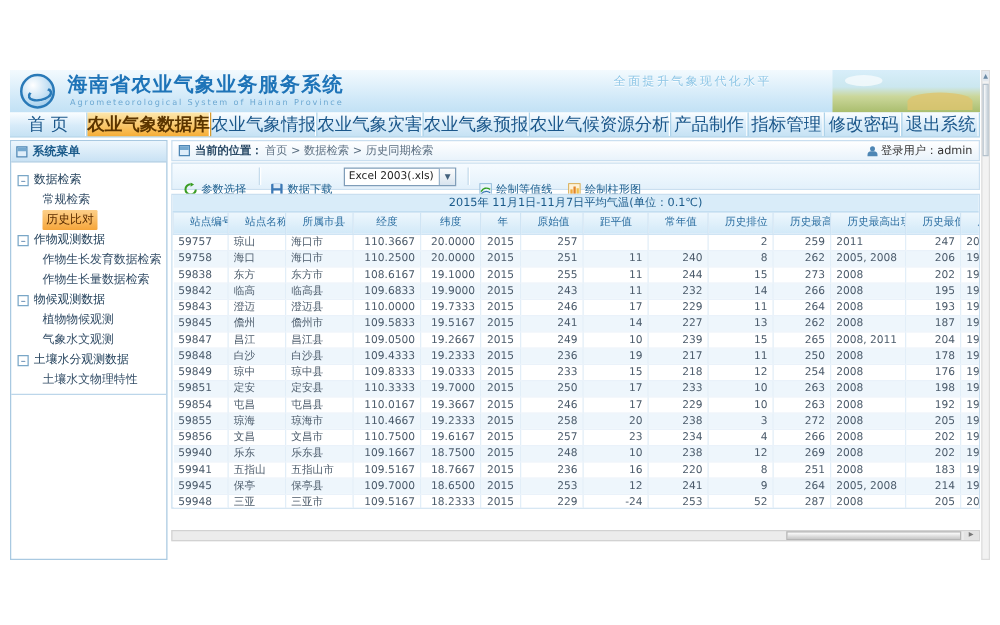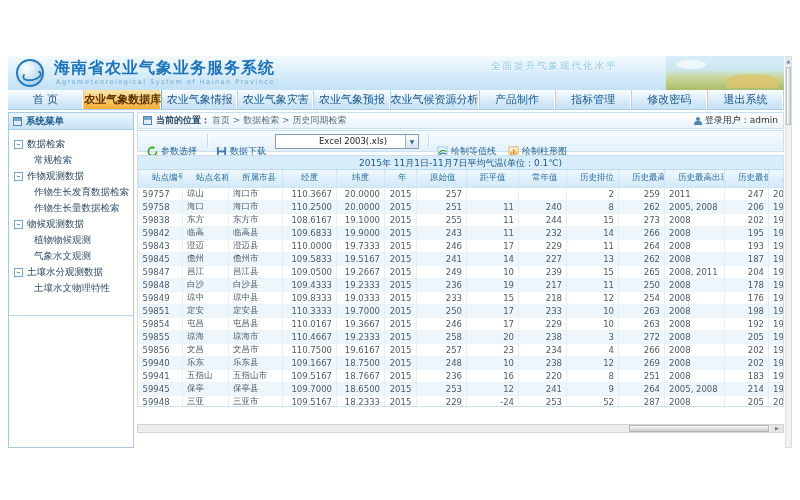--- a/index.html
+++ b/index.html
@@ -23,21 +23,21 @@
   #banner-photo{position:absolute;right:0;top:0;width:118px;height:34px;
     background:linear-gradient(#d8eefa 0%,#cbe7ef 40%,#cbd79b 62%,#a9bd6d 100%);}
   #banner-photo:before{content:"";position:absolute;left:10px;top:4px;width:30px;height:9px;border-radius:50%;
     background:rgba(255,255,255,.65);}
   #banner-photo:after{content:"";position:absolute;right:6px;bottom:2px;width:52px;height:14px;border-radius:50% 50% 0 0;
     background:rgba(222,196,110,.8);}
 
   
   #nav{position:absolute;left:0;top:34px;width:776px;height:20px;display:flex;
     background:linear-gradient(#fafdff,#d7ebf9 55%,#c6e2f4);border-bottom:1px solid #aacfe8;}
-  .nav-item{flex:1;display:flex;align-items:center;justify-content:center;font-size:11px;color:#1b578a;
+  .nav-item{flex:1;display:flex;align-items:center;justify-content:center;font-size:14px;color:#1b578a;
     border-right:1px solid #aed3ea;box-shadow:inset -1px 0 0 #ffffff;cursor:pointer;white-space:nowrap;}
   .nav-item.active{background:linear-gradient(#fde7ad,#f6ad35);color:#5b3500;font-weight:bold;
     border-right:1px solid #d79a2d;}
 
   
   #content{position:absolute;left:0;top:56px;width:776px;height:336px;background:#fff;}
 
   
   #sidebar{position:absolute;left:0;top:0;width:126px;height:336px;border:1px solid #a9c9e1;background:#fff;}
   #sidebar-header{height:17px;background:linear-gradient(#ecf6fd,#c9e2f4);border-bottom:1px solid #a9c9e1;
@@ -65,21 +65,21 @@
   .user-icon:after{content:"";position:absolute;left:0;bottom:0;width:8px;height:4px;border-radius:3px 3px 0 0;background:#4e86b4;}
   #login-user{color:#333;}
 
   #toolbar{position:absolute;left:0;top:18px;width:647px;height:22px;background:linear-gradient(#f6fbff,#e3f1fb);
     border:1px solid #cadff0;display:flex;align-items:center;padding:0 6px;font-size:9px;color:#1b5e8e;}
   .tb-btn{display:flex;align-items:center;margin-right:6px;padding:1px 3px;cursor:pointer;white-space:nowrap;margin-top:20px;}
   .tb-sep{width:1px;height:14px;background:#c6dcec;box-shadow:1px 0 0 #fff;margin:0 5px 0 1px;}
   .tb-icon{width:11px;height:11px;margin-right:3px;flex:0 0 auto;}
   #format-select{display:flex;align-items:center;border:1px solid #7f9db9;background:#fff;height:15px;
     font-size:8.5px;color:#222;padding-left:3px;margin-right:8px;cursor:pointer;}
-  #format-select .sel-text{padding-right:18px;white-space:nowrap;margin-left:40px;}
+  #format-select .sel-text{padding-right:4px;white-space:nowrap;}
   #format-select .sel-btn{width:13px;height:13px;background:linear-gradient(#fdfdfd,#d8e4ef);
     border-left:1px solid #9ab4cb;color:#44617c;font-size:6px;display:flex;align-items:center;justify-content:center;}
 
   
   #table-wrap{position:absolute;left:0;top:43px;width:647px;height:252px;border:1px solid #cadff0;
     background:#fff;overflow:hidden;}
   #tbl-title{height:14px;line-height:14px;background:#d9ecf9;color:#1a5a8a;text-align:center;
     font-size:9px;border-bottom:1px solid #bcd9ee;white-space:nowrap;}
   table{border-collapse:collapse;table-layout:fixed;width:100%;}
   th{background:linear-gradient(#eef7fd,#d2e9f8);color:#2a6da0;font-weight:normal;font-size:8.5px;
@@ -138,20 +138,21 @@
       <div id="sidebar-header">
         <span class="win-icon"></span>
         <span>系统菜单</span>
       </div>
       <div id="tree">
           <div class="tree-parent">
             <span class="expander">–</span>
             <span>数据检索</span>
           </div>
           <div><span class="tree-child">常规检索</span></div>
+          <div><span class="tree-child selected">历史比对</span></div>
           <div class="tree-parent">
             <span class="expander">–</span>
             <span>作物观测数据</span>
           </div>
           <div><span class="tree-child">作物生长发育数据检索</span></div>
           <div><span class="tree-child">作物生长量数据检索</span></div>
           <div class="tree-parent">
             <span class="expander">–</span>
             <span>物候观测数据</span>
           </div>

